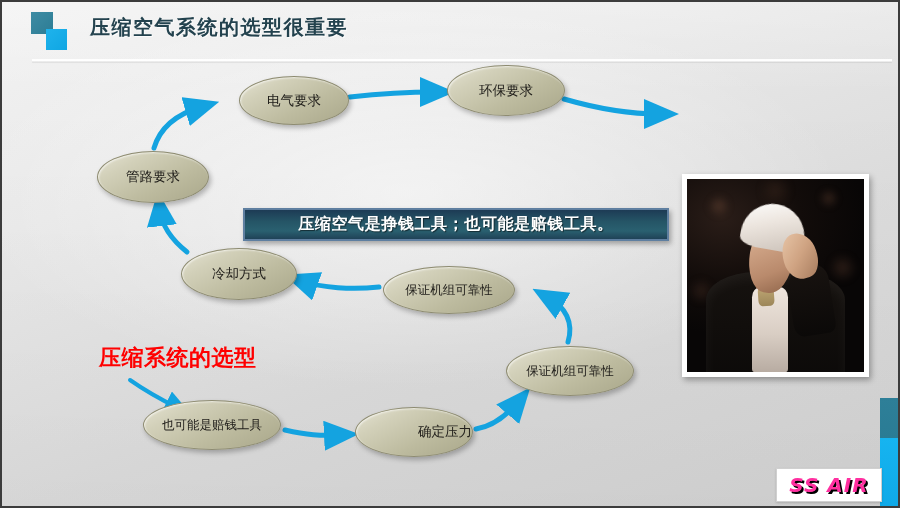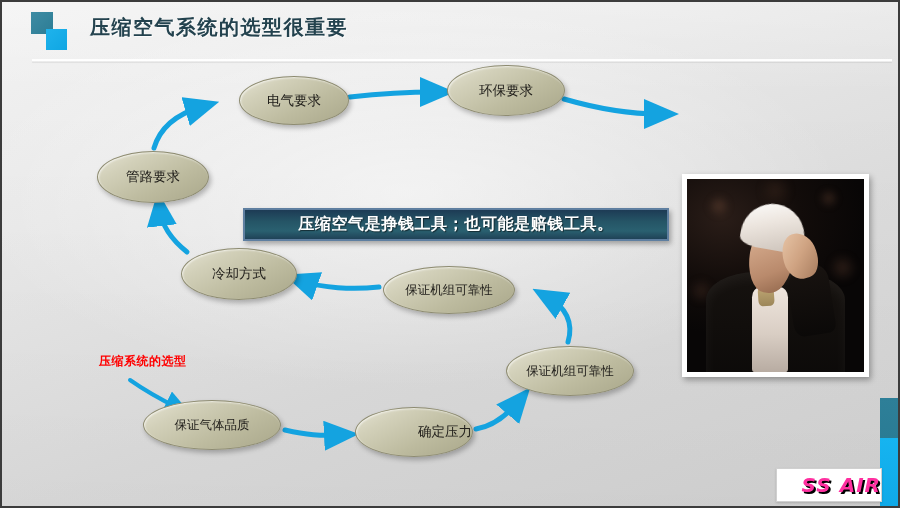--- a/index.html
+++ b/index.html
@@ -110,22 +110,22 @@
     font-weight: bold;
     letter-spacing: 0.6px;
     text-shadow: 1px 1px 1px rgba(0,0,0,0.55);
     white-space: nowrap;
   }
 
   
   #annotation {
     position: absolute;
     left: 97px;
-    top: 351px;
-    font-size: 12px;
+    top: 341px;
+    font-size: 22px;
     font-weight: bold;
     color: #ff0000;
     letter-spacing: 0.5px;
     white-space: nowrap;
   }
 
   
   #photo-frame {
     position: absolute;
     left: 680px;
@@ -257,21 +257,21 @@
   #logo-box {
     position: absolute;
     left: 774px;
     top: 466px;
     width: 104px;
     height: 32px;
     background: #ffffff;
     border: 1px solid #d0d0d0;
     display: flex;
     align-items: center;
-    justify-content: flex-end;
+    justify-content: center;
     box-shadow: 0 1px 2px rgba(0,0,0,0.16);
   }
   #logo-text {
     font-size: 20px;
     font-weight: bold;
     font-style: italic;
     color: #ff2fa0;
     letter-spacing: 1px;
     text-shadow: 2px 2px 0 #000000;
     white-space: nowrap;
@@ -336,21 +336,21 @@
 
   <div class="node" style="left:179px; top:246px; width:116px; height:52px;">
     <span>冷却方式</span>
   </div>
 
   <div class="node" style="left:504px; top:344px; width:128px; height:50px; font-size:12.5px;">
     <span>保证机组可靠性</span>
   </div>
 
   <div class="node" style="left:141px; top:398px; width:138px; height:50px; font-size:12.5px;">
-    <span>保证气体品质</span>
+    <span>也可能是赔钱工具</span>
   </div>
 
   <div class="node" style="left:353px; top:405px; width:118px; height:50px;justify-content:flex-end;">
     <span>确定压力</span>
   </div>
 
   <div id="banner">
     <span id="banner-text">压缩空气是挣钱工具；也可能是赔钱工具。</span>
   </div>
 

